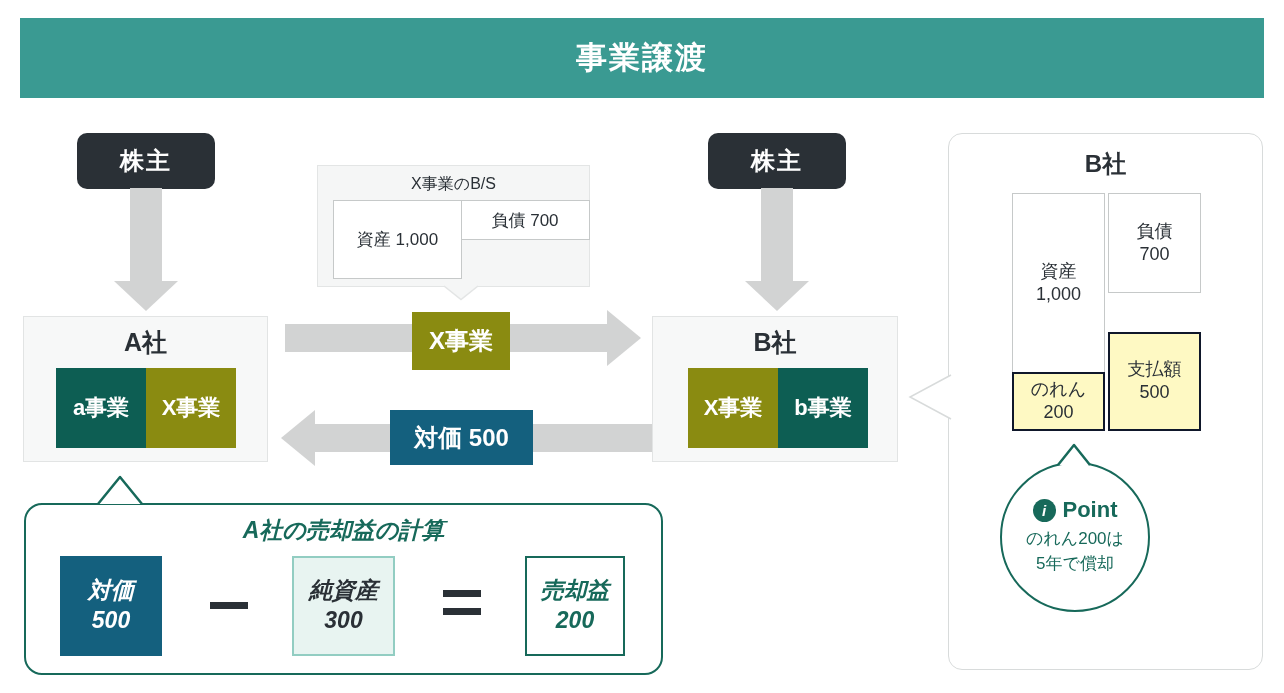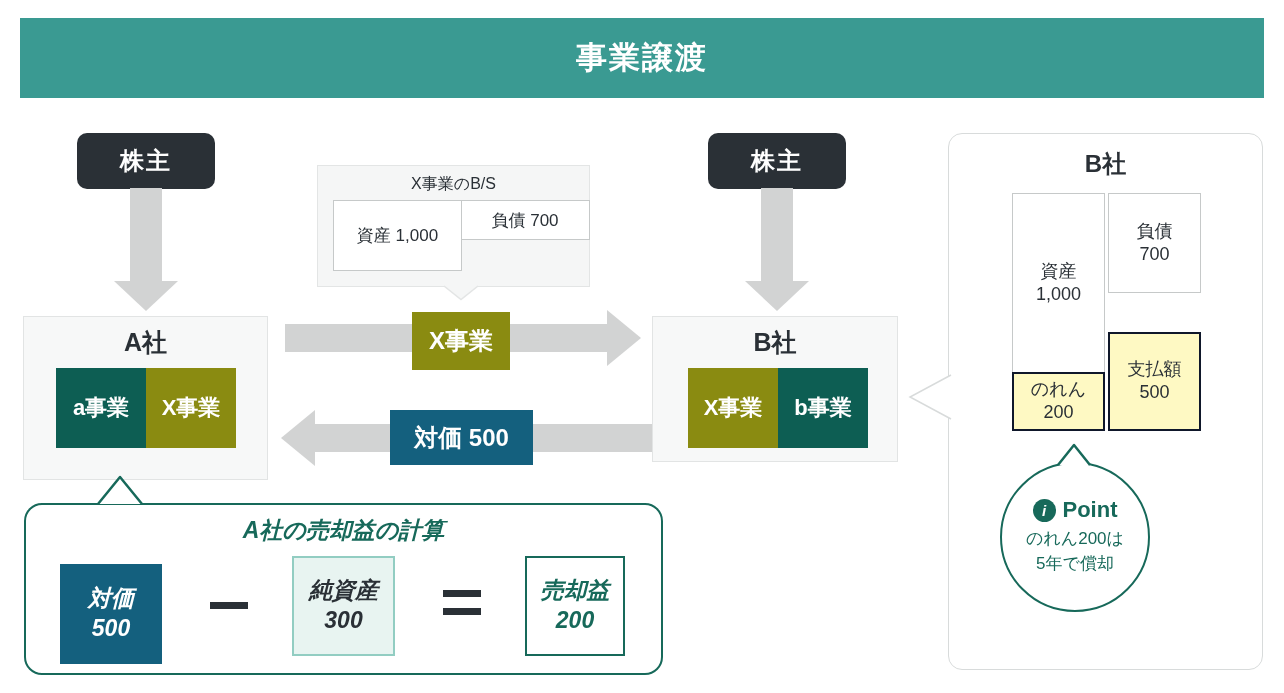--- a/index.html
+++ b/index.html
@@ -110,21 +110,21 @@
   }
   .calc-title {
     position:absolute; top:10px; left:0; width:100%; text-align:center;
     font-size:23px; font-weight:bold; color:#17695A;
   }
   .calc-item {
     position:absolute; width:102px; height:100px; top:51px;
     display:flex; flex-direction:column; align-items:center; justify-content:center;
     font-size:23px; font-weight:bold; line-height:1.3; text-align:center;
   }
-  .calc-item.blue { background:#14607E; color:#fff;margin-top:8px; }
+  .calc-item.blue { background:#14607E; color:#fff; }
   .calc-item.mint { background:#E8F4F1; border:2.5px solid #92CDC2; color:#2A3036; }
   .calc-item.outline { background:#fff; border:2px solid #17695A; color:#17695A; }
   .opbar { position:absolute; width:38px; height:7px; background:#2A3036; }
 </style>
 </head>
 <body>
 
 <div class="canvas">
 
   <div class="abs banner">
@@ -144,21 +144,21 @@
 
   <div class="abs shaft-v" style="left:761px; top:188px; height:94px;"></div>
   <div class="abs head-down" style="left:745px; top:281px;"></div>
 
   <div class="abs shaft-h" style="left:285px; top:324px; width:323px;"></div>
   <div class="abs head-right" style="left:607px; top:310px;"></div>
 
   <div class="abs shaft-h" style="left:314px; top:424px; width:338px;"></div>
   <div class="abs head-left" style="left:281px; top:410px;"></div>
 
-  <div class="abs company" style="left:23px; top:316px; width:245px; height:164px;">
+  <div class="abs company" style="left:23px; top:316px; width:245px; height:146px;">
     <div class="cname">A社</div>
     <div class="seg teal" style="left:32px; top:51px;">
       <span>a事業</span>
     </div>
     <div class="seg olive" style="left:122px; top:51px;">
       <span>X事業</span>
     </div>
   </div>
 
   <div class="abs company" style="left:652px; top:316px; width:246px; height:146px;">
@@ -166,21 +166,21 @@
     <div class="seg olive" style="left:35px; top:51px;">
       <span>X事業</span>
     </div>
     <div class="seg teal" style="left:125px; top:51px;">
       <span>b事業</span>
     </div>
   </div>
 
   <div class="abs bs-popup">
     <div class="bs-title">X事業のB/S</div>
-    <div class="cell" style="left:15px; top:34px; width:129px; height:71px;">
+    <div class="cell" style="left:15px; top:34px; width:129px; height:79px;">
       <span>資産 1,000</span>
     </div>
     <div class="cell" style="left:142.5px; top:34px; width:129px; height:40px;">
       <span>負債 700</span>
     </div>
   </div>
 
   <svg class="abs" style="left:443px; top:284.5px;" width="36" height="16">
     <path d="M1,1 L18,14.5 L35,1" fill="#F5F6F6" stroke="#E3E5E5" stroke-width="1.5"></path>
   </svg>

